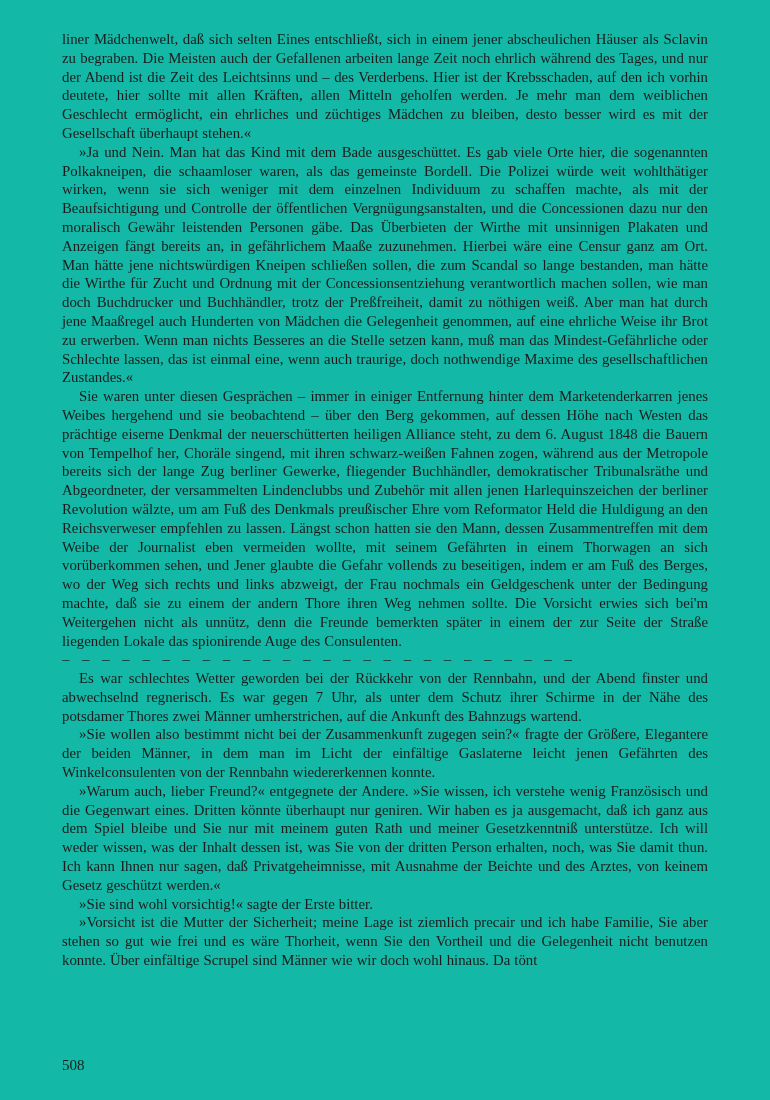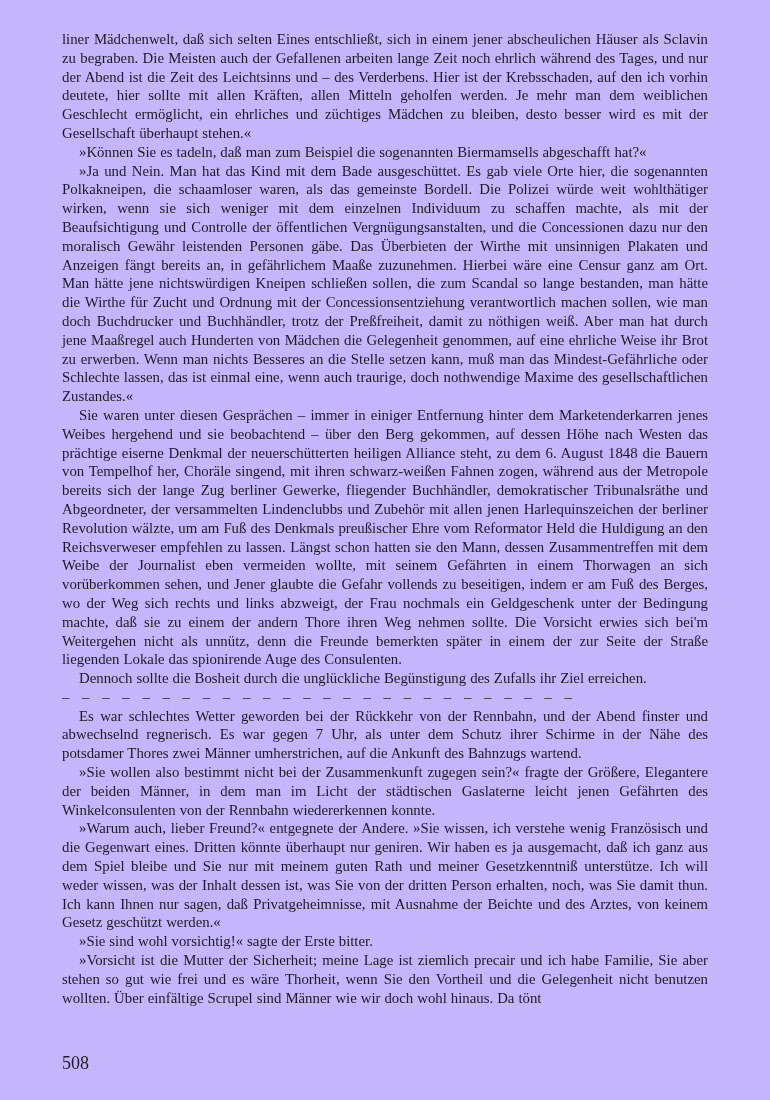--- a/index.html
+++ b/index.html
@@ -6,21 +6,21 @@
   html, body {
     width: 770px;
     height: 1100px;
     background: #ffffff;
     font-family: "Liberation Serif", "DejaVu Serif", serif;
   }
   .page {
     position: relative;
     width: 770px;
     height: 1100px;
-    background: #c4b5fd;
+    background: #14b8a6;
     padding: 30px 62px 0 62px;
     overflow: hidden;
   }
   .text-block {
     width: 646px;
     color: #1c1c1c;
   }
   .text-block p {
     font-size: 14.8px;
     line-height: 18.8px;
@@ -40,37 +40,35 @@
     letter-spacing: 1px;
     white-space: nowrap;
     overflow: hidden;
   }
   .page-footer {
     position: absolute;
     left: 62px;
     bottom: 26px;
   }
   .page-number {
-    font-size: 18px;
+    font-size: 15px;
     color: #1c1c1c;
   }
 </style>
 </head>
 <body>
 
 <div class="page">
   <main class="text-block">
     <p class="noindent">liner Mädchenwelt, daß sich selten Eines entschließt, sich in einem jener abscheulichen Häuser als Sclavin zu begraben. Die Meisten auch der Gefallenen arbeiten lange Zeit noch ehrlich während des Tages, und nur der Abend ist die Zeit des Leichtsinns und – des Verderbens. Hier ist der Krebsschaden, auf den ich vorhin deutete, hier sollte mit allen Kräften, allen Mitteln geholfen werden. Je mehr man dem weiblichen Geschlecht ermöglicht, ein ehrliches und züchtiges Mädchen zu bleiben, desto besser wird es mit der Gesellschaft überhaupt stehen.«</p>
-    <p>»Können Sie es tadeln, daß man zum Beispiel die sogenannten Biermamsells abgeschafft hat?«</p>
     <p>»Ja und Nein. Man hat das Kind mit dem Bade ausgeschüttet. Es gab viele Orte hier, die sogenannten Polkakneipen, die schaamloser waren, als das gemeinste Bordell. Die Polizei würde weit wohlthätiger wirken, wenn sie sich weniger mit dem einzelnen Individuum zu schaffen machte, als mit der Beaufsichtigung und Controlle der öffentlichen Vergnügungsanstalten, und die Concessionen dazu nur den moralisch Gewähr leistenden Personen gäbe. Das Überbieten der Wirthe mit unsinnigen Plakaten und Anzeigen fängt bereits an, in gefährlichem Maaße zuzunehmen. Hierbei wäre eine Censur ganz am Ort. Man hätte jene nichtswürdigen Kneipen schließen sollen, die zum Scandal so lange bestanden, man hätte die Wirthe für Zucht und Ordnung mit der Concessionsentziehung verantwortlich machen sollen, wie man doch Buchdrucker und Buchhändler, trotz der Preßfreiheit, damit zu nöthigen weiß. Aber man hat durch jene Maaßregel auch Hunderten von Mädchen die Gelegenheit genommen, auf eine ehrliche Weise ihr Brot zu erwerben. Wenn man nichts Besseres an die Stelle setzen kann, muß man das Mindest-Gefährliche oder Schlechte lassen, das ist einmal eine, wenn auch traurige, doch nothwendige Maxime des gesellschaftlichen Zustandes.«</p>
     <p>Sie waren unter diesen Gesprächen – immer in einiger Entfernung hinter dem Marketenderkarren jenes Weibes hergehend und sie beobachtend – über den Berg gekommen, auf dessen Höhe nach Westen das prächtige eiserne Denkmal der neuerschütterten heiligen Alliance steht, zu dem 6. August 1848 die Bauern von Tempelhof her, Choräle singend, mit ihren schwarz-weißen Fahnen zogen, während aus der Metropole bereits sich der lange Zug berliner Gewerke, fliegender Buchhändler, demokratischer Tribunalsräthe und Abgeordneter, der versammelten Lindenclubbs und Zubehör mit allen jenen Harlequinszeichen der berliner Revolution wälzte, um am Fuß des Denkmals preußischer Ehre vom Reformator Held die Huldigung an den Reichsverweser empfehlen zu lassen. Längst schon hatten sie den Mann, dessen Zusammentreffen mit dem Weibe der Journalist eben vermeiden wollte, mit seinem Gefährten in einem Thorwagen an sich vorüberkommen sehen, und Jener glaubte die Gefahr vollends zu beseitigen, indem er am Fuß des Berges, wo der Weg sich rechts und links abzweigt, der Frau nochmals ein Geldgeschenk unter der Bedingung machte, daß sie zu einem der andern Thore ihren Weg nehmen sollte. Die Vorsicht erwies sich bei'm Weitergehen nicht als unnütz, denn die Freunde bemerkten später in einem der zur Seite der Straße liegenden Lokale das spionirende Auge des Consulenten.</p>
-    <p>Dennoch sollte die Bosheit durch die unglückliche Begünstigung des Zufalls ihr Ziel erreichen.</p>
     <p class="separator">– – – – – – – – – – – – – – – – – – – – – – – – – –</p>
     <p>Es war schlechtes Wetter geworden bei der Rückkehr von der Rennbahn, und der Abend finster und abwechselnd regnerisch. Es war gegen 7 Uhr, als unter dem Schutz ihrer Schirme in der Nähe des potsdamer Thores zwei Männer umherstrichen, auf die Ankunft des Bahnzugs wartend.</p>
-    <p>»Sie wollen also bestimmt nicht bei der Zusammenkunft zugegen sein?« fragte der Größere, Elegantere der beiden Männer, in dem man im Licht der städtischen Gaslaterne leicht jenen Gefährten des Winkelconsulenten von der Rennbahn wiedererkennen konnte.</p>
+    <p>»Sie wollen also bestimmt nicht bei der Zusammenkunft zugegen sein?« fragte der Größere, Elegantere der beiden Männer, in dem man im Licht der einfältige Gaslaterne leicht jenen Gefährten des Winkelconsulenten von der Rennbahn wiedererkennen konnte.</p>
     <p>»Warum auch, lieber Freund?« entgegnete der Andere. »Sie wissen, ich verstehe wenig Französisch und die Gegenwart eines. Dritten könnte überhaupt nur geniren. Wir haben es ja ausgemacht, daß ich ganz aus dem Spiel bleibe und Sie nur mit meinem guten Rath und meiner Gesetzkenntniß unterstütze. Ich will weder wissen, was der Inhalt dessen ist, was Sie von der dritten Person erhalten, noch, was Sie damit thun. Ich kann Ihnen nur sagen, daß Privatgeheimnisse, mit Ausnahme der Beichte und des Arztes, von keinem Gesetz geschützt werden.«</p>
     <p>»Sie sind wohl vorsichtig!« sagte der Erste bitter.</p>
-    <p>»Vorsicht ist die Mutter der Sicherheit; meine Lage ist ziemlich precair und ich habe Familie, Sie aber stehen so gut wie frei und es wäre Thorheit, wenn Sie den Vortheil und die Gelegenheit nicht benutzen wollten. Über einfältige Scrupel sind Männer wie wir doch wohl hinaus. Da tönt</p>
+    <p>»Vorsicht ist die Mutter der Sicherheit; meine Lage ist ziemlich precair und ich habe Familie, Sie aber stehen so gut wie frei und es wäre Thorheit, wenn Sie den Vortheil und die Gelegenheit nicht benutzen konnte. Über einfältige Scrupel sind Männer wie wir doch wohl hinaus. Da tönt</p>
   </main>
   <footer class="page-footer">
     <span class="page-number">508</span>
   </footer>
 </div>
 
 </body></html>

